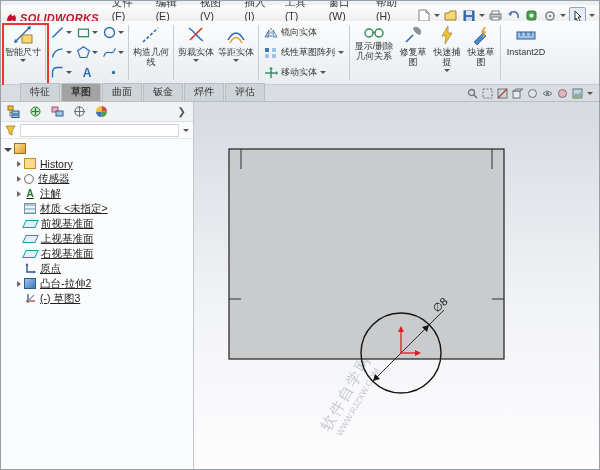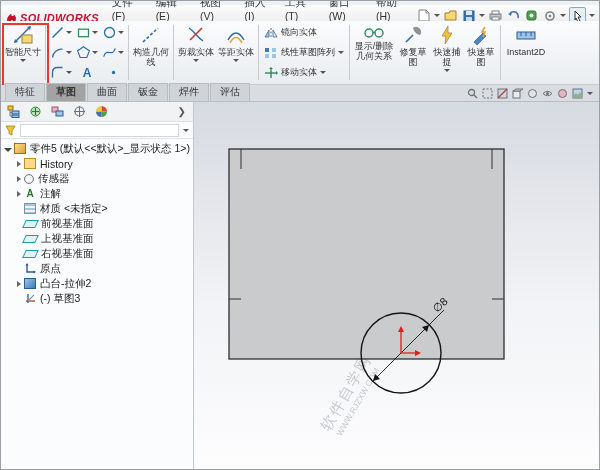--- a/index.html
+++ b/index.html
@@ -27,35 +27,35 @@
   .bicon{height:22px;display:flex;align-items:center;}
   .blabel{font-size:9px;line-height:10px;text-align:center;color:#333;margin-top:1px;word-break:break-all;}
   .bigbtn .dd{margin-top:2px;}
   .egrid{display:grid;grid-template-rows:repeat(3,20px);grid-auto-flow:column;align-content:center;}
   .sbtn{width:26px;height:20px;display:flex;align-items:center;justify-content:center;gap:1px;}
   .stack{display:flex;flex-direction:column;justify-content:center;}
   .hbtn{height:20px;display:flex;align-items:center;gap:3px;padding:0 3px;font-size:9px;color:#333;}
   .redbox{position:absolute;left:1px;top:22px;width:43px;height:64px;border:2px solid #e8392b;pointer-events:none;}
   
   .tabbar{position:absolute;top:84px;left:0;right:0;height:17px;background:#d9dde2;border-bottom:1px solid #b9bec4;
-          display:flex;align-items:flex-end;padding-left:4px;box-sizing:border-box;}
+          display:flex;align-items:flex-end;padding-left:19px;box-sizing:border-box;}
   .tab{font-size:10px;padding:1px 9px 2px;color:#333;border:1px solid #b9bec4;border-bottom:none;background:#cfd4d9;margin-right:1px;}
   .tab.active{background:#a3a3a3;font-weight:bold;}
   .hud{margin-left:auto;display:flex;align-items:center;gap:4px;padding:0 6px 2px;}
   .hud svg{display:block;}
   
   .panel{position:absolute;top:101px;left:0;width:193px;bottom:0;background:#fbfcfd;border-right:1px solid #c3c7cc;box-sizing:border-box;}
   .ptabs{height:19px;display:flex;align-items:center;gap:6px;padding:0 4px;border-bottom:1px solid #dcdfe3;background:#f0f2f4;}
   .ptab{width:16px;height:15px;display:flex;align-items:center;justify-content:center;}
   .pchev{margin-left:auto;font-size:10px;color:#555;padding:0 3px;}
   .filterrow{height:16px;display:flex;align-items:center;gap:4px;padding:0 4px;border-bottom:1px solid #e3e6e9;}
   .filterbox{flex:1;height:11px;border:1px solid #d2d6da;background:#fff;}
   .tree{padding-top:2px;font-size:10.5px;}
   .trow{height:15px;display:flex;align-items:center;padding-left:3px;white-space:nowrap;}
-  .trow.child{padding-left:16px;}
+  .trow.child{padding-left:16px;text-decoration:underline;}
   .chev{width:0;height:0;border-left:4px solid #666;border-top:3px solid transparent;border-bottom:3px solid transparent;margin-right:3px;flex:none;}
   .chev.down{border-left:4px solid transparent;border-right:4px solid transparent;border-top:4px solid #444;border-bottom:none;margin-right:2px;margin-top:2px;}
   .chev.hide{visibility:hidden;}
   .ti{display:inline-flex;width:12px;height:11px;margin-right:4px;flex:none;align-items:center;justify-content:center;box-sizing:border-box;}
   .ti-part{background:linear-gradient(135deg,#ffe08a,#d9a03c);border:1px solid #96701f;}
   .ti-hist{background:#ffd98a;border:1px solid #b8912f;}
   .ti-sens{border:1px solid #777;border-radius:50%;background:radial-gradient(circle,#fff 30%,#ccd3d8);width:10px;height:10px;}
   .ti-annot{color:#1a7a2a;font-weight:bold;font-size:10px;}
   .ti-mat{background:repeating-linear-gradient(180deg,#aac4d8 0 2px,#eef4f8 2px 4px);border:1px solid #7d93a3;}
   .ti-plane{width:13px;height:8px;border:1px solid #1f98a8;transform:skewX(-25deg);background:rgba(160,220,230,.3);}
@@ -428,21 +428,20 @@
           <path d="M1 1 h9 L7 6 v4 l-3 -1.5 V6 Z" fill="#f2c431" stroke="#96701f" stroke-width=".7"></path>
         </svg>
       <span class="filterbox"></span>
       <span class="dd"></span>
     </div>
 
     <div class="tree">
       <div class="trow">
         <span class="chev down"></span>
         <span class="ti ti-part"></span>
-        <span class="tlabel">零件5 (默认&lt;&lt;默认&gt;_显示状态 1&gt;)</span>
       </div>
       <div class="trow child">
         <span class="chev"></span>
         <span class="ti ti-hist"></span>
         <span class="tlabel">History</span>
       </div>
       <div class="trow child">
         <span class="chev"></span>
         <span class="ti ti-sens"></span>
         <span class="tlabel">传感器</span>

